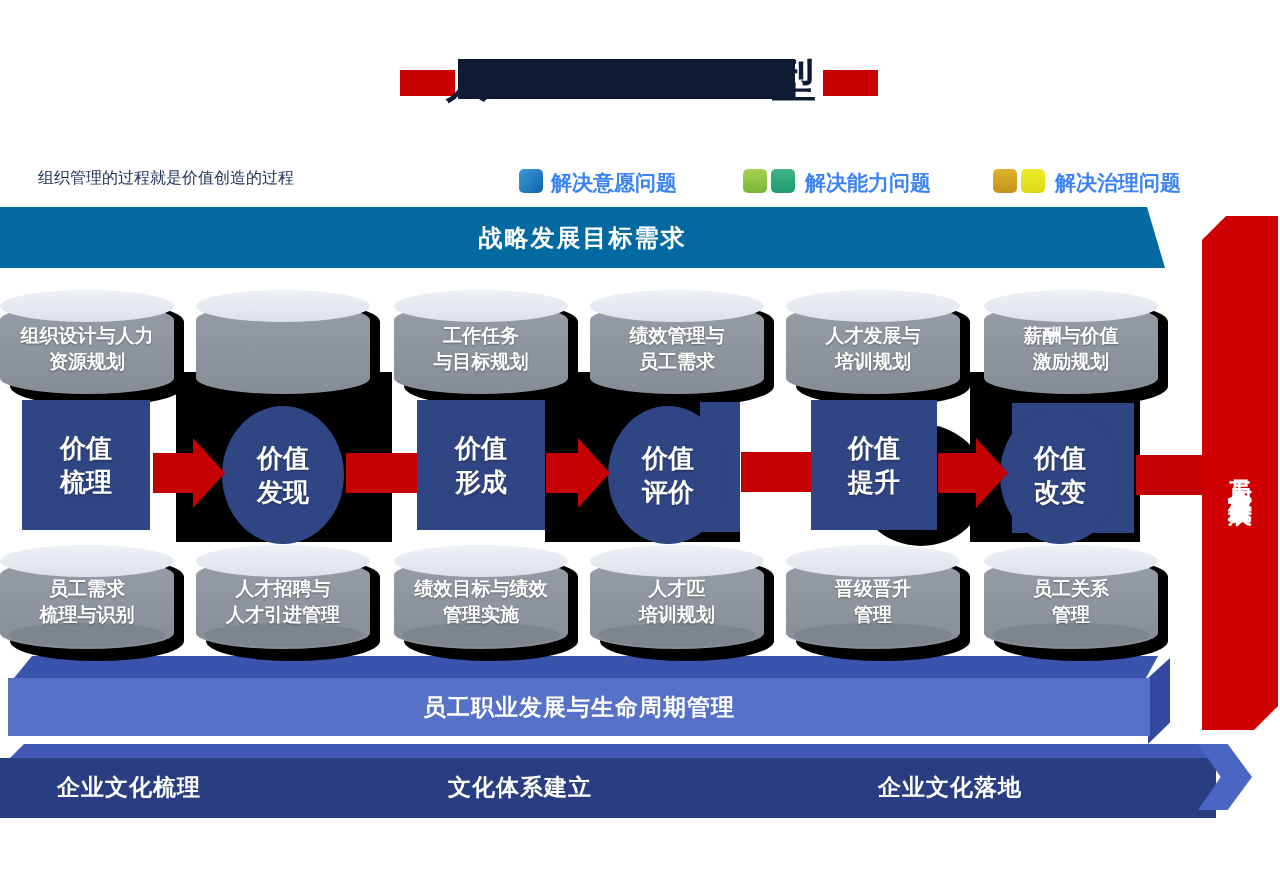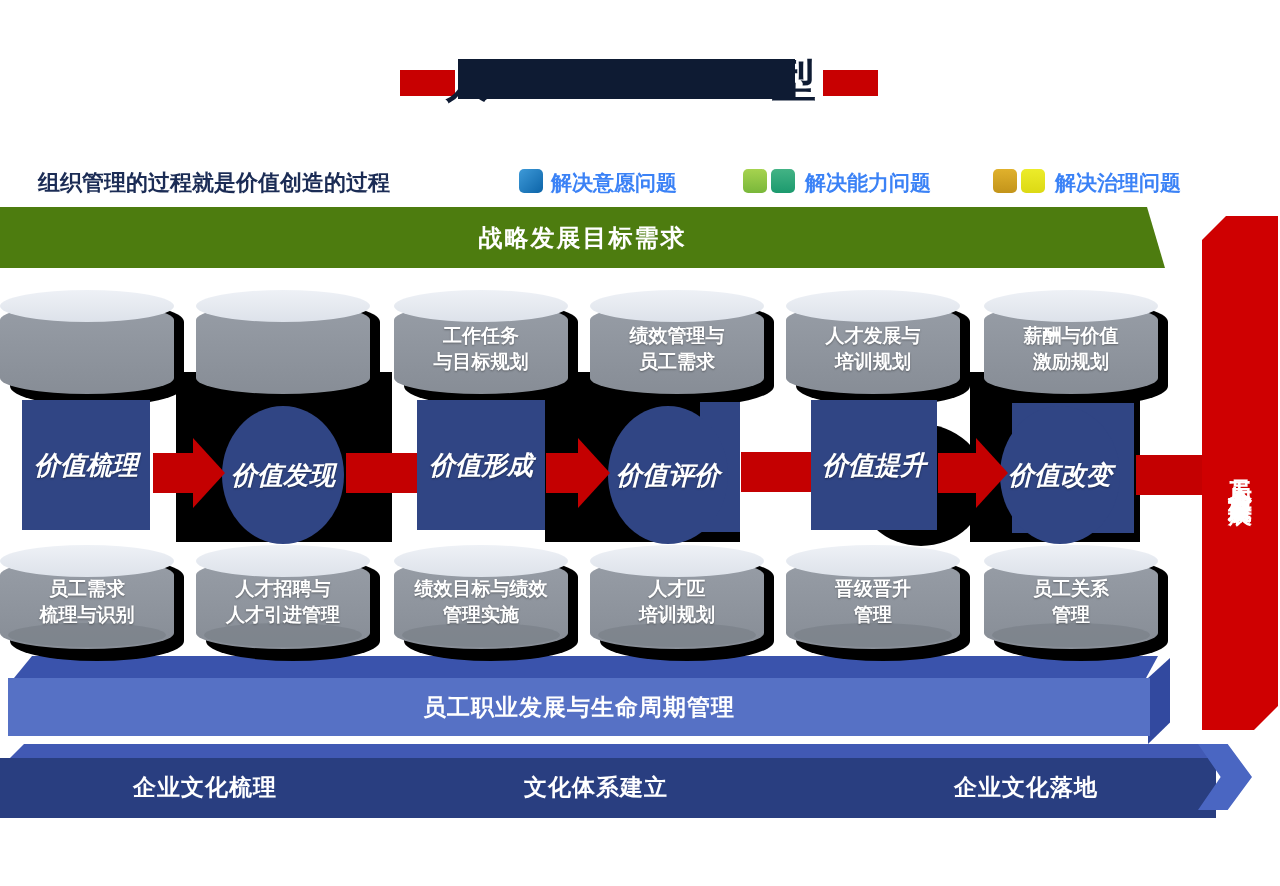--- a/index.html
+++ b/index.html
@@ -5,47 +5,47 @@
   html,body{margin:0;padding:0;background:#ffffff;}
   body{font-family:"DejaVu Sans","Liberation Sans",sans-serif;}
   #canvas{position:relative;width:1280px;height:886px;background:#ffffff;overflow:hidden;}
 
   
   .red-block{position:absolute;background:#c80001;}
   .title-bar{position:absolute;background:#0e1b33;z-index:3;}
   .title-frag{position:absolute;color:#0e1b33;font-weight:bold;z-index:2;}
 
   
-  .legend-statement{position:absolute;color:#1b2c55;font-size:22px;font-weight:bold;white-space:nowrap;}
+  .legend-statement{position:absolute;color:#1b2c55;font-size:16px;font-weight:normal;white-space:nowrap;}
   .legend-label{position:absolute;color:#3b82f6;font-size:21px;font-weight:bold;white-space:nowrap;}
   .legend-sq{position:absolute;width:24px;height:24px;border-radius:5px;}
 
   
-  .strategy-banner{position:absolute;left:0;top:207px;width:1165px;height:61px;background:#4d7c0f;
+  .strategy-banner{position:absolute;left:0;top:207px;width:1165px;height:61px;background:#0369a1;
     clip-path:polygon(0 0,1147px 0,100% 100%,0 100%);display:flex;align-items:center;justify-content:center;}
   .strategy-banner span{color:#ffffff;font-size:24px;font-weight:bold;letter-spacing:2px;}
   .right-banner{position:absolute;left:1202px;top:216px;width:76px;height:514px;background:#cf0001;
     clip-path:polygon(24px 0,100% 0,100% calc(100% - 24px),calc(100% - 24px) 100%,0 100%,0 24px);
     display:flex;align-items:center;justify-content:center;}
   .right-banner span{writing-mode:vertical-rl;text-orientation:upright;color:#ffffff;
     font-size:24px;font-weight:bold;letter-spacing:3px;}
 
   
   .cyl{position:absolute;width:174px;height:104px;z-index:2;}
   .cyl .sh{position:absolute;left:10px;top:12px;width:100%;height:100%;background:#000000;border-radius:87px/20px;}
   .cyl .body{position:absolute;left:0;right:0;top:14px;bottom:0;background:linear-gradient(#979da6,#878d96);border-radius:87px/16px;}
   .cyl .cap{position:absolute;left:0;right:0;top:0;height:32px;background:linear-gradient(#eef1f6,#dde2ea);border-radius:50%;}
   .cyl .rim{position:absolute;left:8px;right:8px;bottom:2px;height:24px;background:#7b818a;border-radius:50%;opacity:.75;}
   .cyl .lbl{position:absolute;left:0;right:0;top:32px;text-align:center;color:#ffffff;
     font-size:19px;font-weight:bold;line-height:26px;text-shadow:0 1px 2px rgba(0,0,0,.35);}
   .cyl .lbl span{display:block;}
 
   
   .blk{position:absolute;background:#000000;z-index:1;}
-  .step{position:absolute;background:#304584;z-index:4;display:flex;flex-direction:row;align-items:center;justify-content:center;font-style:italic;}
+  .step{position:absolute;background:#304584;z-index:4;display:flex;flex-direction:column;align-items:center;justify-content:center;}
   .step span{color:#ffffff;font-size:26px;font-weight:bold;line-height:34px;text-shadow:0 1px 2px rgba(0,0,0,.4);}
   .el{border-radius:50%;}
   .navy-rect{position:absolute;background:#304584;z-index:3;}
   .blk-el{position:absolute;background:#000000;border-radius:50%;z-index:3;}
 
   
   .arrow-bar{position:absolute;background:#c40001;z-index:5;}
   .arrow-head{position:absolute;width:0;height:0;border-top:35px solid transparent;
     border-bottom:35px solid transparent;border-left:32px solid #c40001;z-index:5;}
 
@@ -58,21 +58,21 @@
   .career-side{position:absolute;left:1148px;top:658px;width:22px;height:86px;background:#32499f;
     clip-path:polygon(0 20px,100% 0,100% 75%,0 100%);}
 
   
   .culture-bevel{position:absolute;left:10px;top:744px;width:1208px;height:14px;background:#4159b4;
     clip-path:polygon(14px 0,100% 0,100% 100%,0 100%);}
   .culture-face{position:absolute;left:0;top:758px;width:1216px;height:60px;background:#293e80;}
   .culture-chevron{position:absolute;left:1198px;top:744px;width:54px;height:66px;background:#4a66c2;
     clip-path:polygon(0 0,55% 0,100% 50%,55% 100%,0 100%,42% 50%);}
   .culture-label{position:absolute;top:772px;color:#ffffff;font-size:23px;font-weight:bold;
-    text-align:right;letter-spacing:1px;white-space:nowrap;}
+    text-align:left;letter-spacing:1px;white-space:nowrap;}
 </style>
 </head>
 <body>
 
 <div id="canvas">
 
   <div class="red-block" style="left:400px;top:70px;width:55px;height:26px"></div>
   <div class="title-frag" style="left:446px;top:60px;font-size:42px;line-height:44px">人</div>
   <div class="title-frag" style="left:772px;top:56px;font-size:44px;line-height:48px">型</div>
   <div class="title-bar" style="left:458px;top:59px;width:337px;height:40px"></div>
@@ -100,20 +100,24 @@
   </div>
 
   <div class="blk" style="left:176px;top:372px;width:216px;height:170px"></div>
   <div class="blk" style="left:545px;top:372px;width:195px;height:170px"></div>
   <div class="blk" style="left:970px;top:372px;width:170px;height:170px"></div>
 
   <div class="cyl" style="left:0px;top:290px">
     <div class="sh"></div>
     <div class="body"></div>
     <div class="cap"></div>
+    <div class="lbl">
+        <span>组织设计与人力</span>
+        <span>资源规划</span>
+      </div>
   </div>
   <div class="cyl" style="left:196px;top:290px">
     <div class="sh"></div>
     <div class="body"></div>
     <div class="cap"></div>
   </div>
   <div class="cyl" style="left:394px;top:290px">
     <div class="sh"></div>
     <div class="body"></div>
     <div class="cap"></div>

